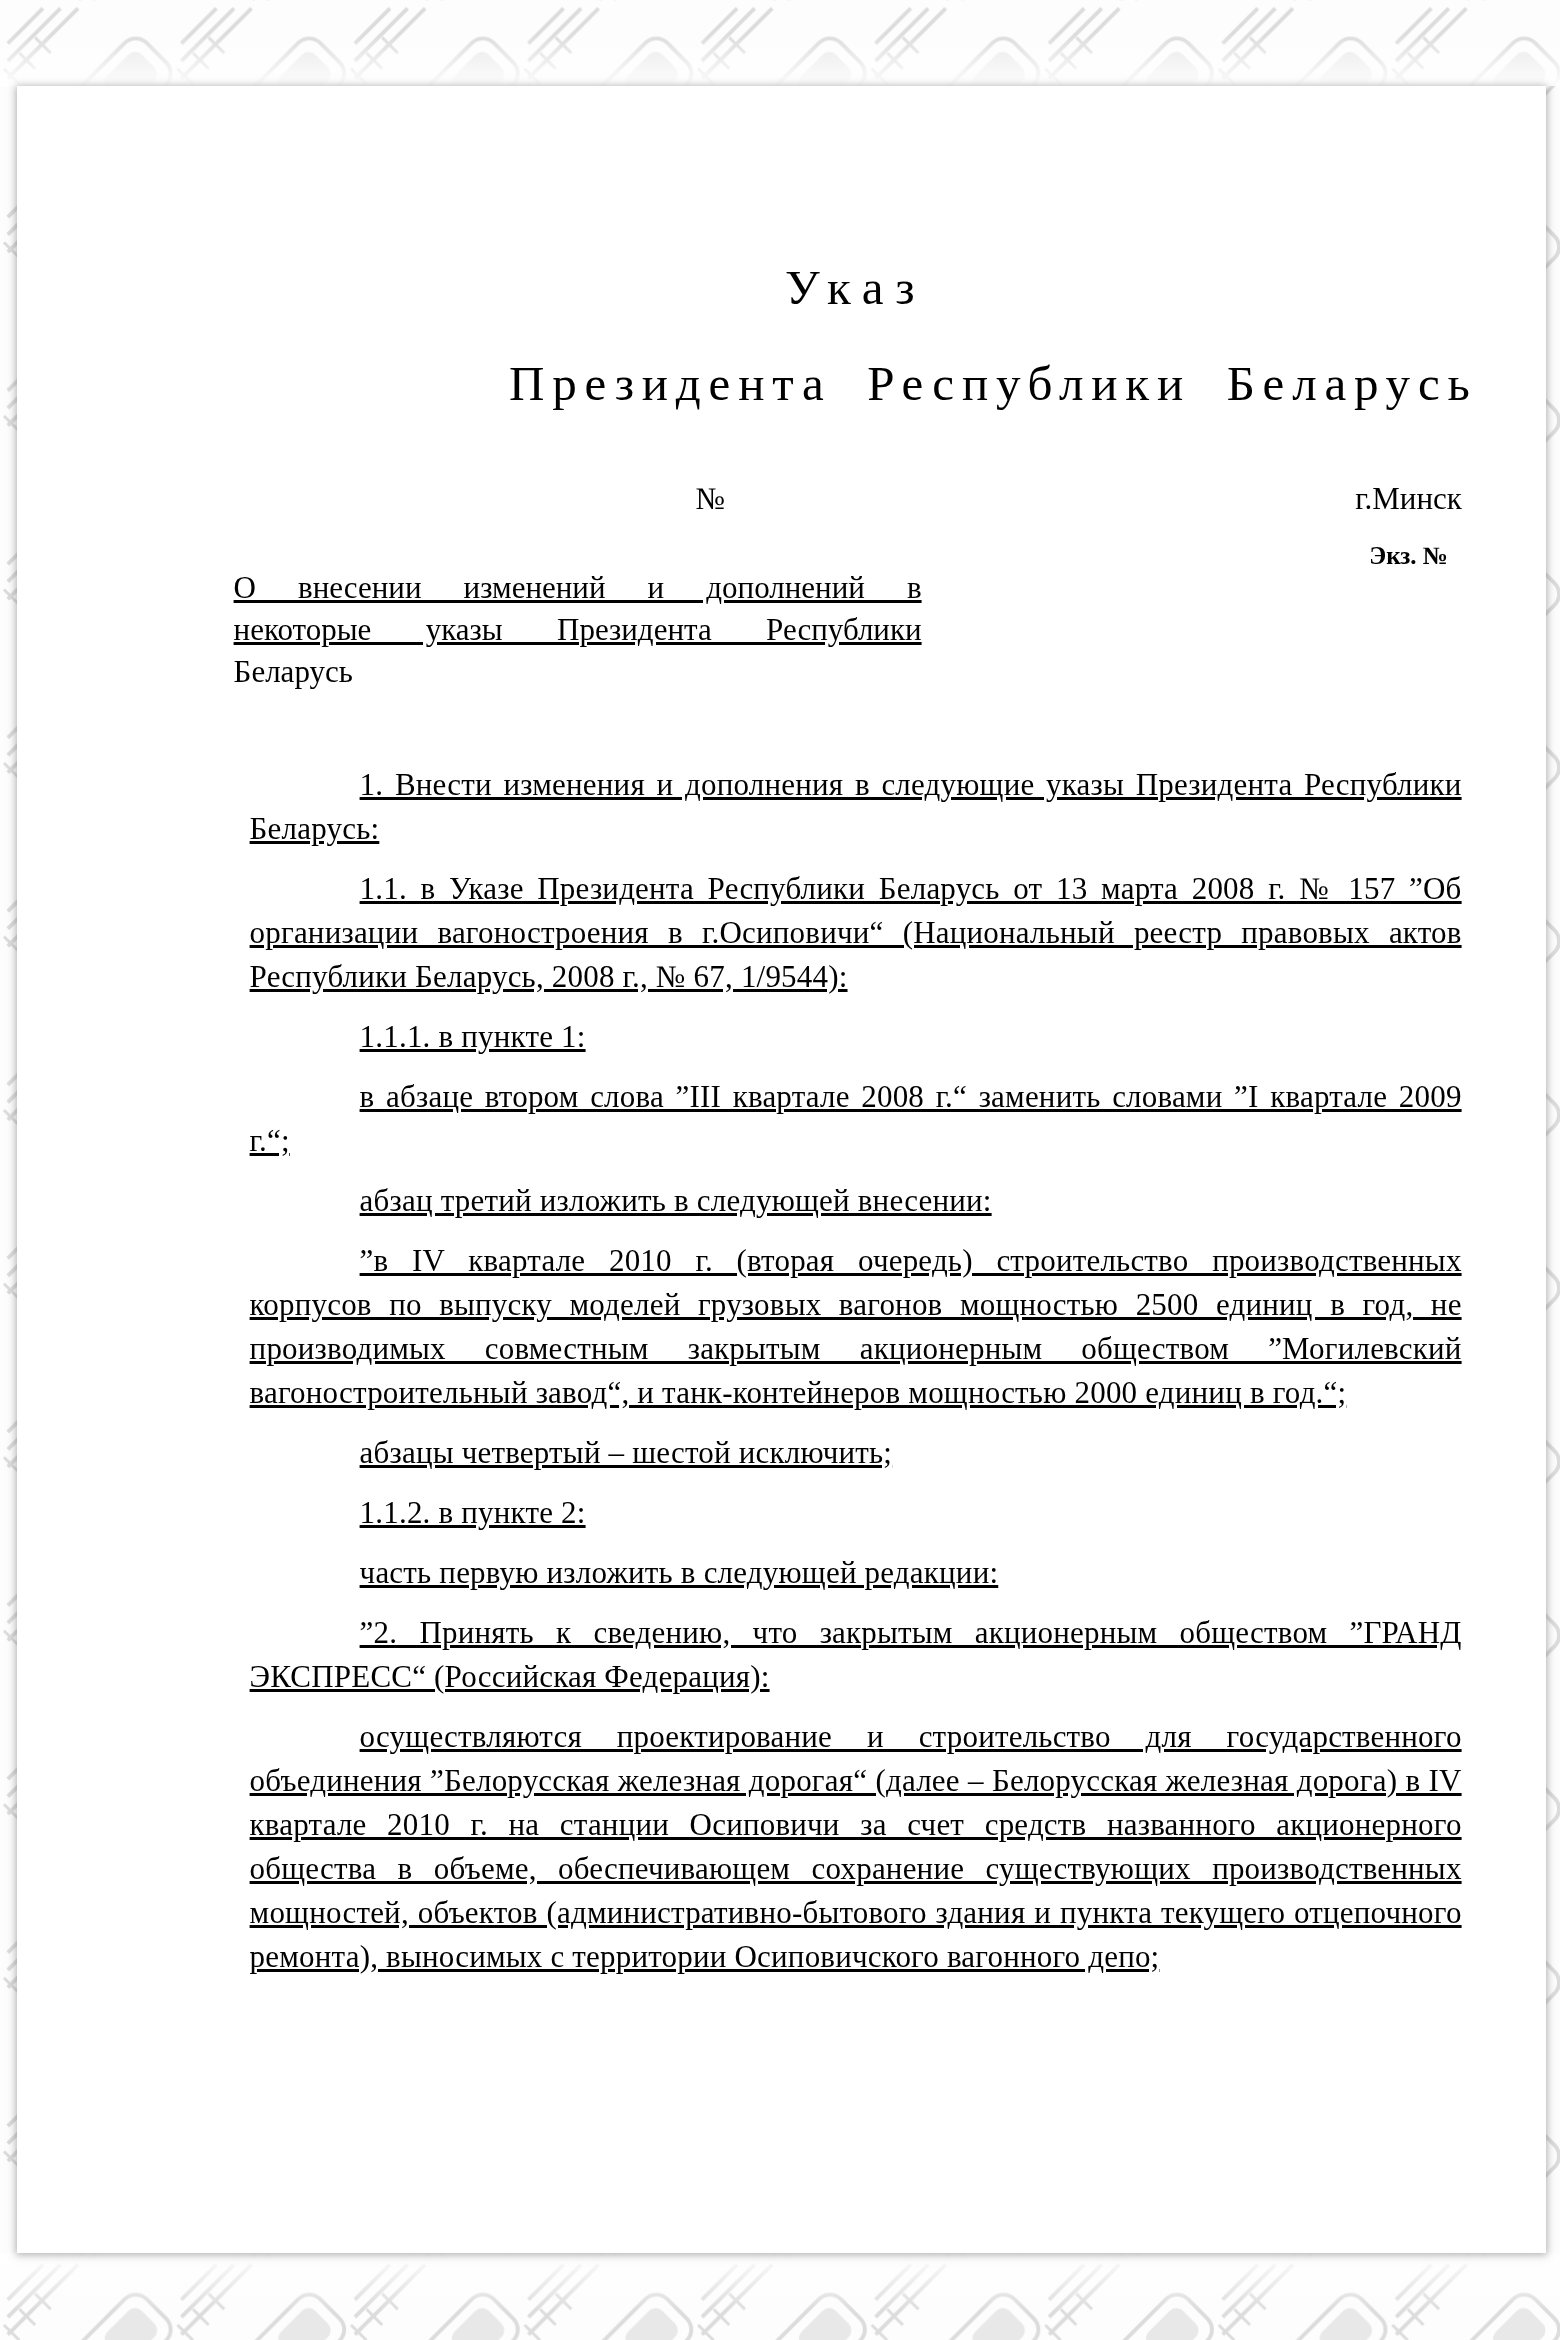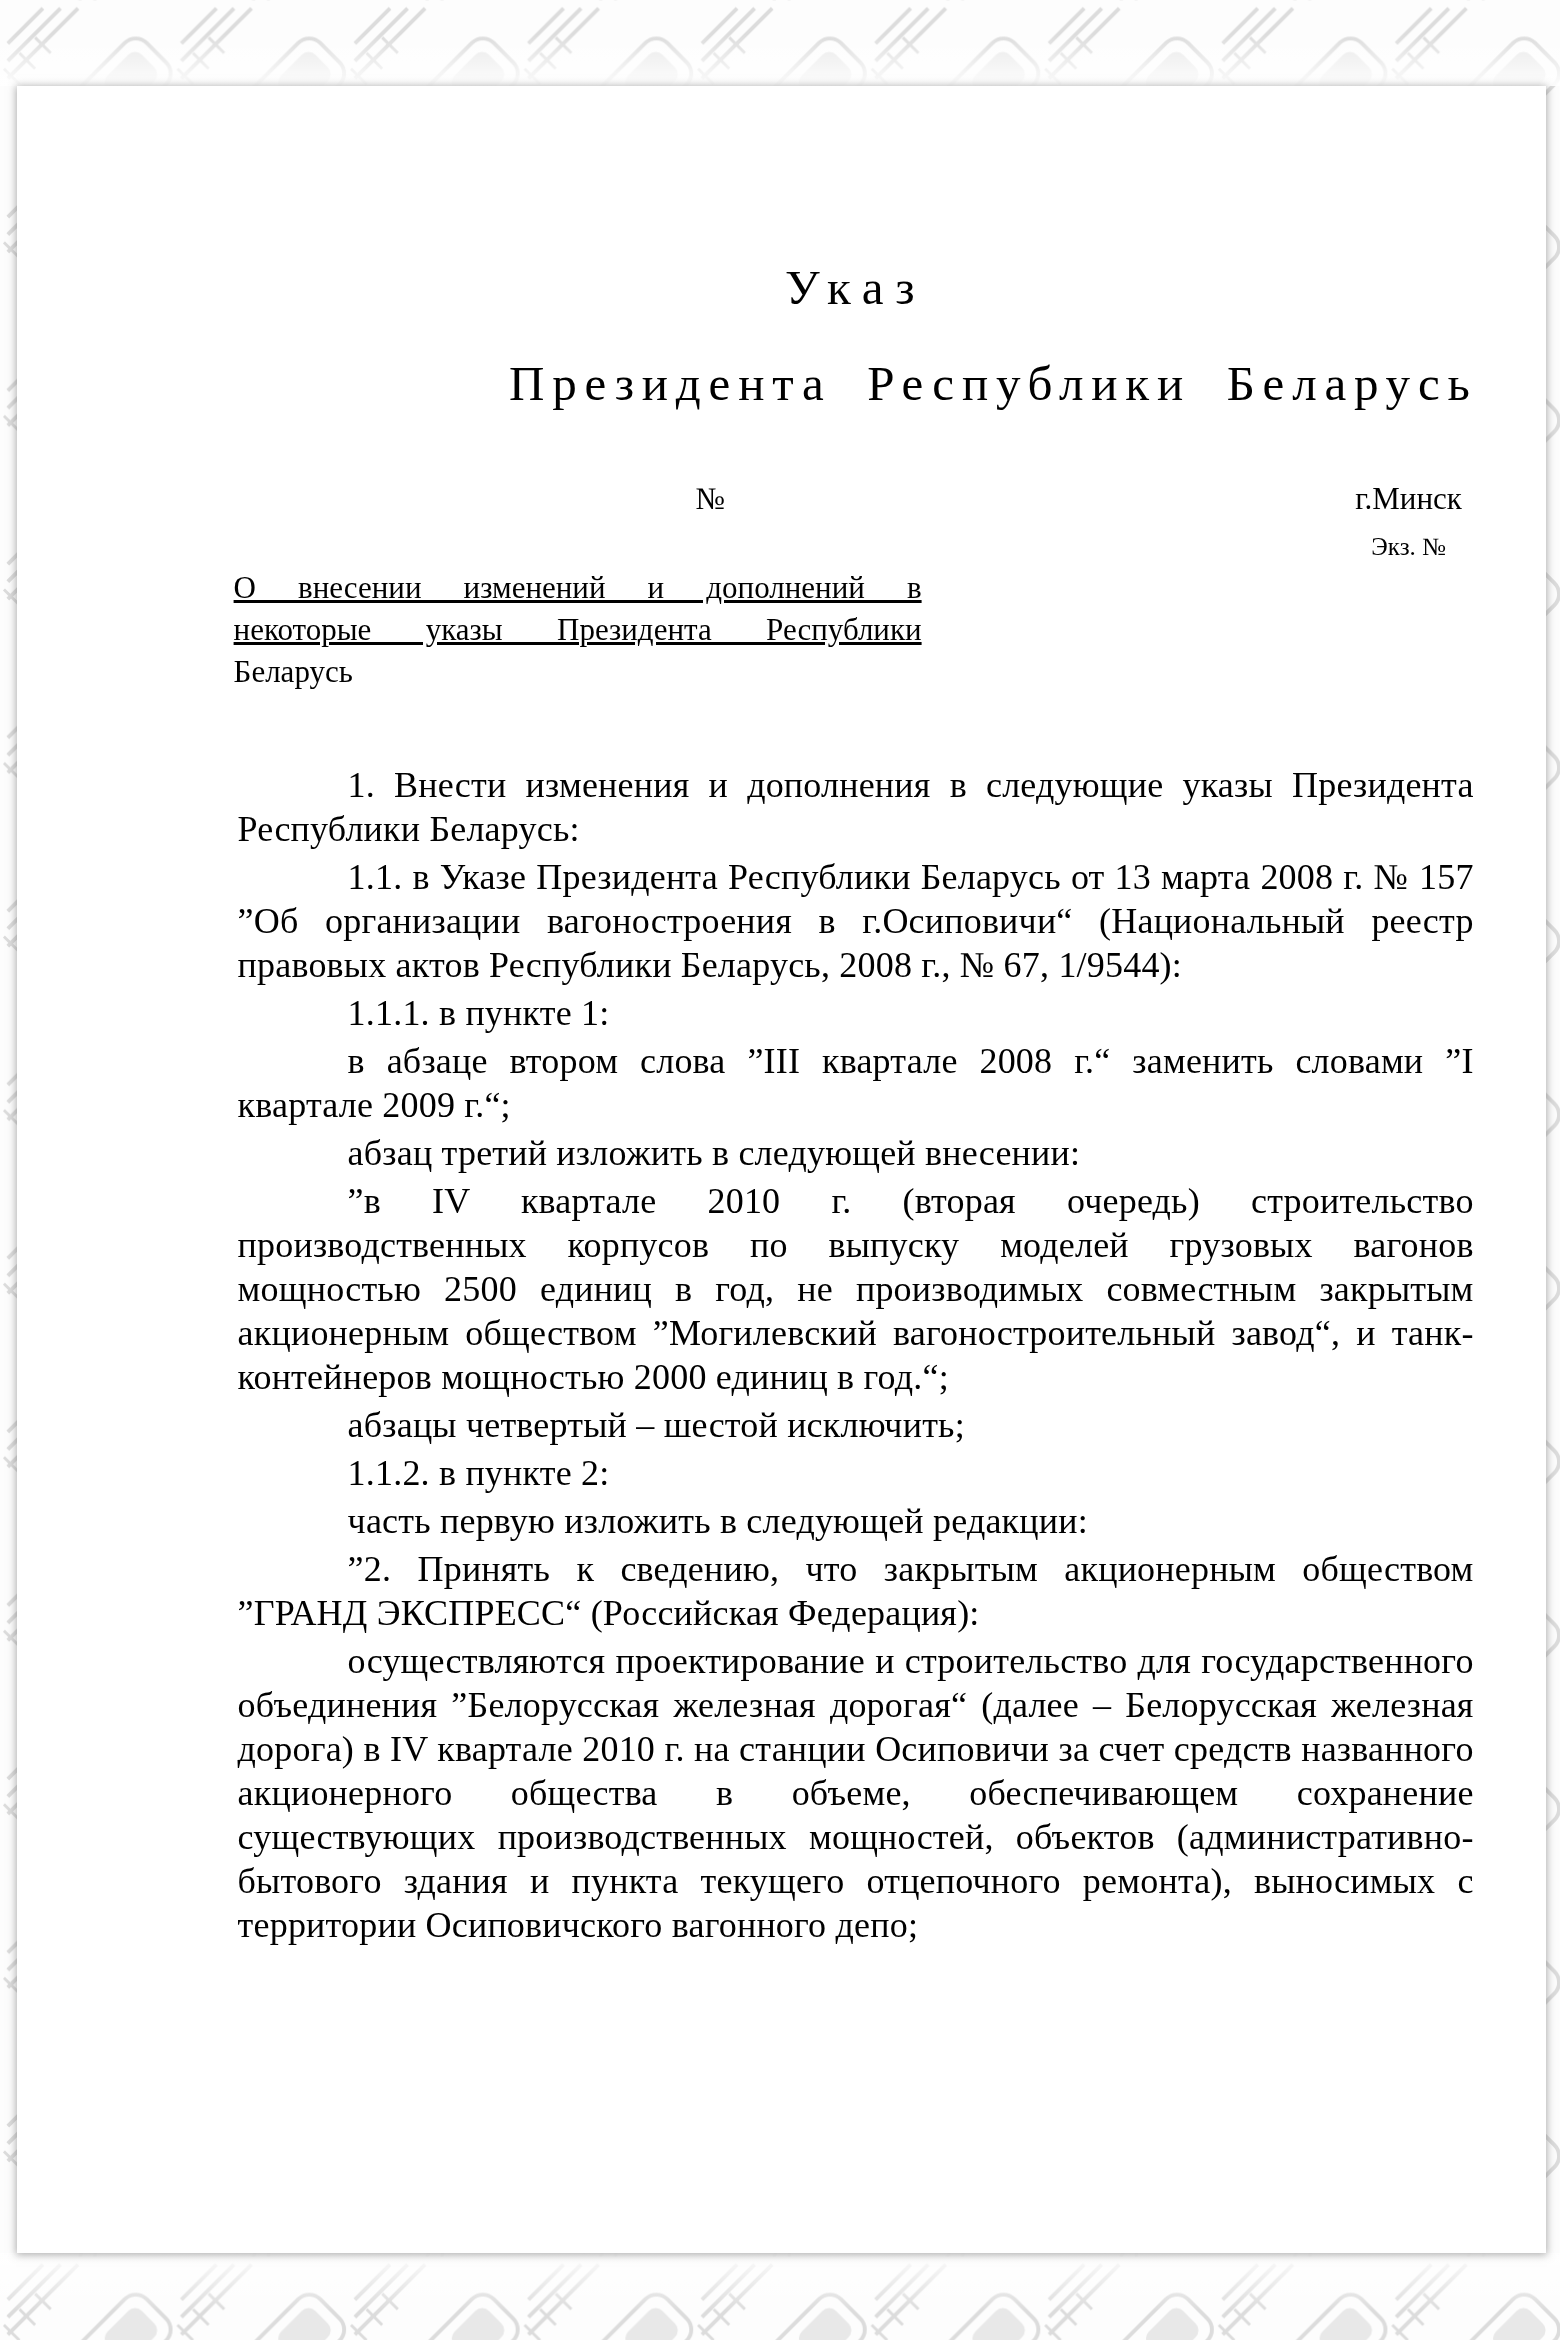--- a/index.html
+++ b/index.html
@@ -57,32 +57,33 @@
     letter-spacing: 7.8px; word-spacing: 15.6px;
   }
   .ref-row {
     margin-top: 68px;
     display: flex; align-items: flex-start;
     height: 76px;
   }
   .num-label { margin-left: 462px; font-size: 31px; line-height: 36px; }
   .right-col { margin-left: auto; width: 138px; text-align: center; }
   .place { font-size: 31px; line-height: 36px; }
-  .copy  { font-size: 25px; line-height: 29px; margin-top: 15px; }
+  .copy  { font-size: 25px; line-height: 29px; margin-top: 24px; font-weight: bold; }
 
   .subject { margin-top: 9.8px; width: 688px; font-size: 31px; line-height: 42px; }
   .subject .just { text-align: justify; text-align-last: justify; text-decoration: underline; }
 
   .body { margin-top: 70px; }
   .body p {
-    margin: 4px;
-    font-size: 36px; line-height: 44px;
+    margin: 16px;
+    font-size: 31px; line-height: 44px;
     text-align: justify;
     text-indent: 110px;
     letter-spacing: 0.2px;
+    text-decoration: underline;
   }
 </style>
 </head>
 <body>
 
 <div class="stage">
 
   <div class="bg">
     <svg width="1560" height="2341" xmlns="http://www.w3.org/2000/svg" viewBox="0 0 1600 2400">
       <defs>

